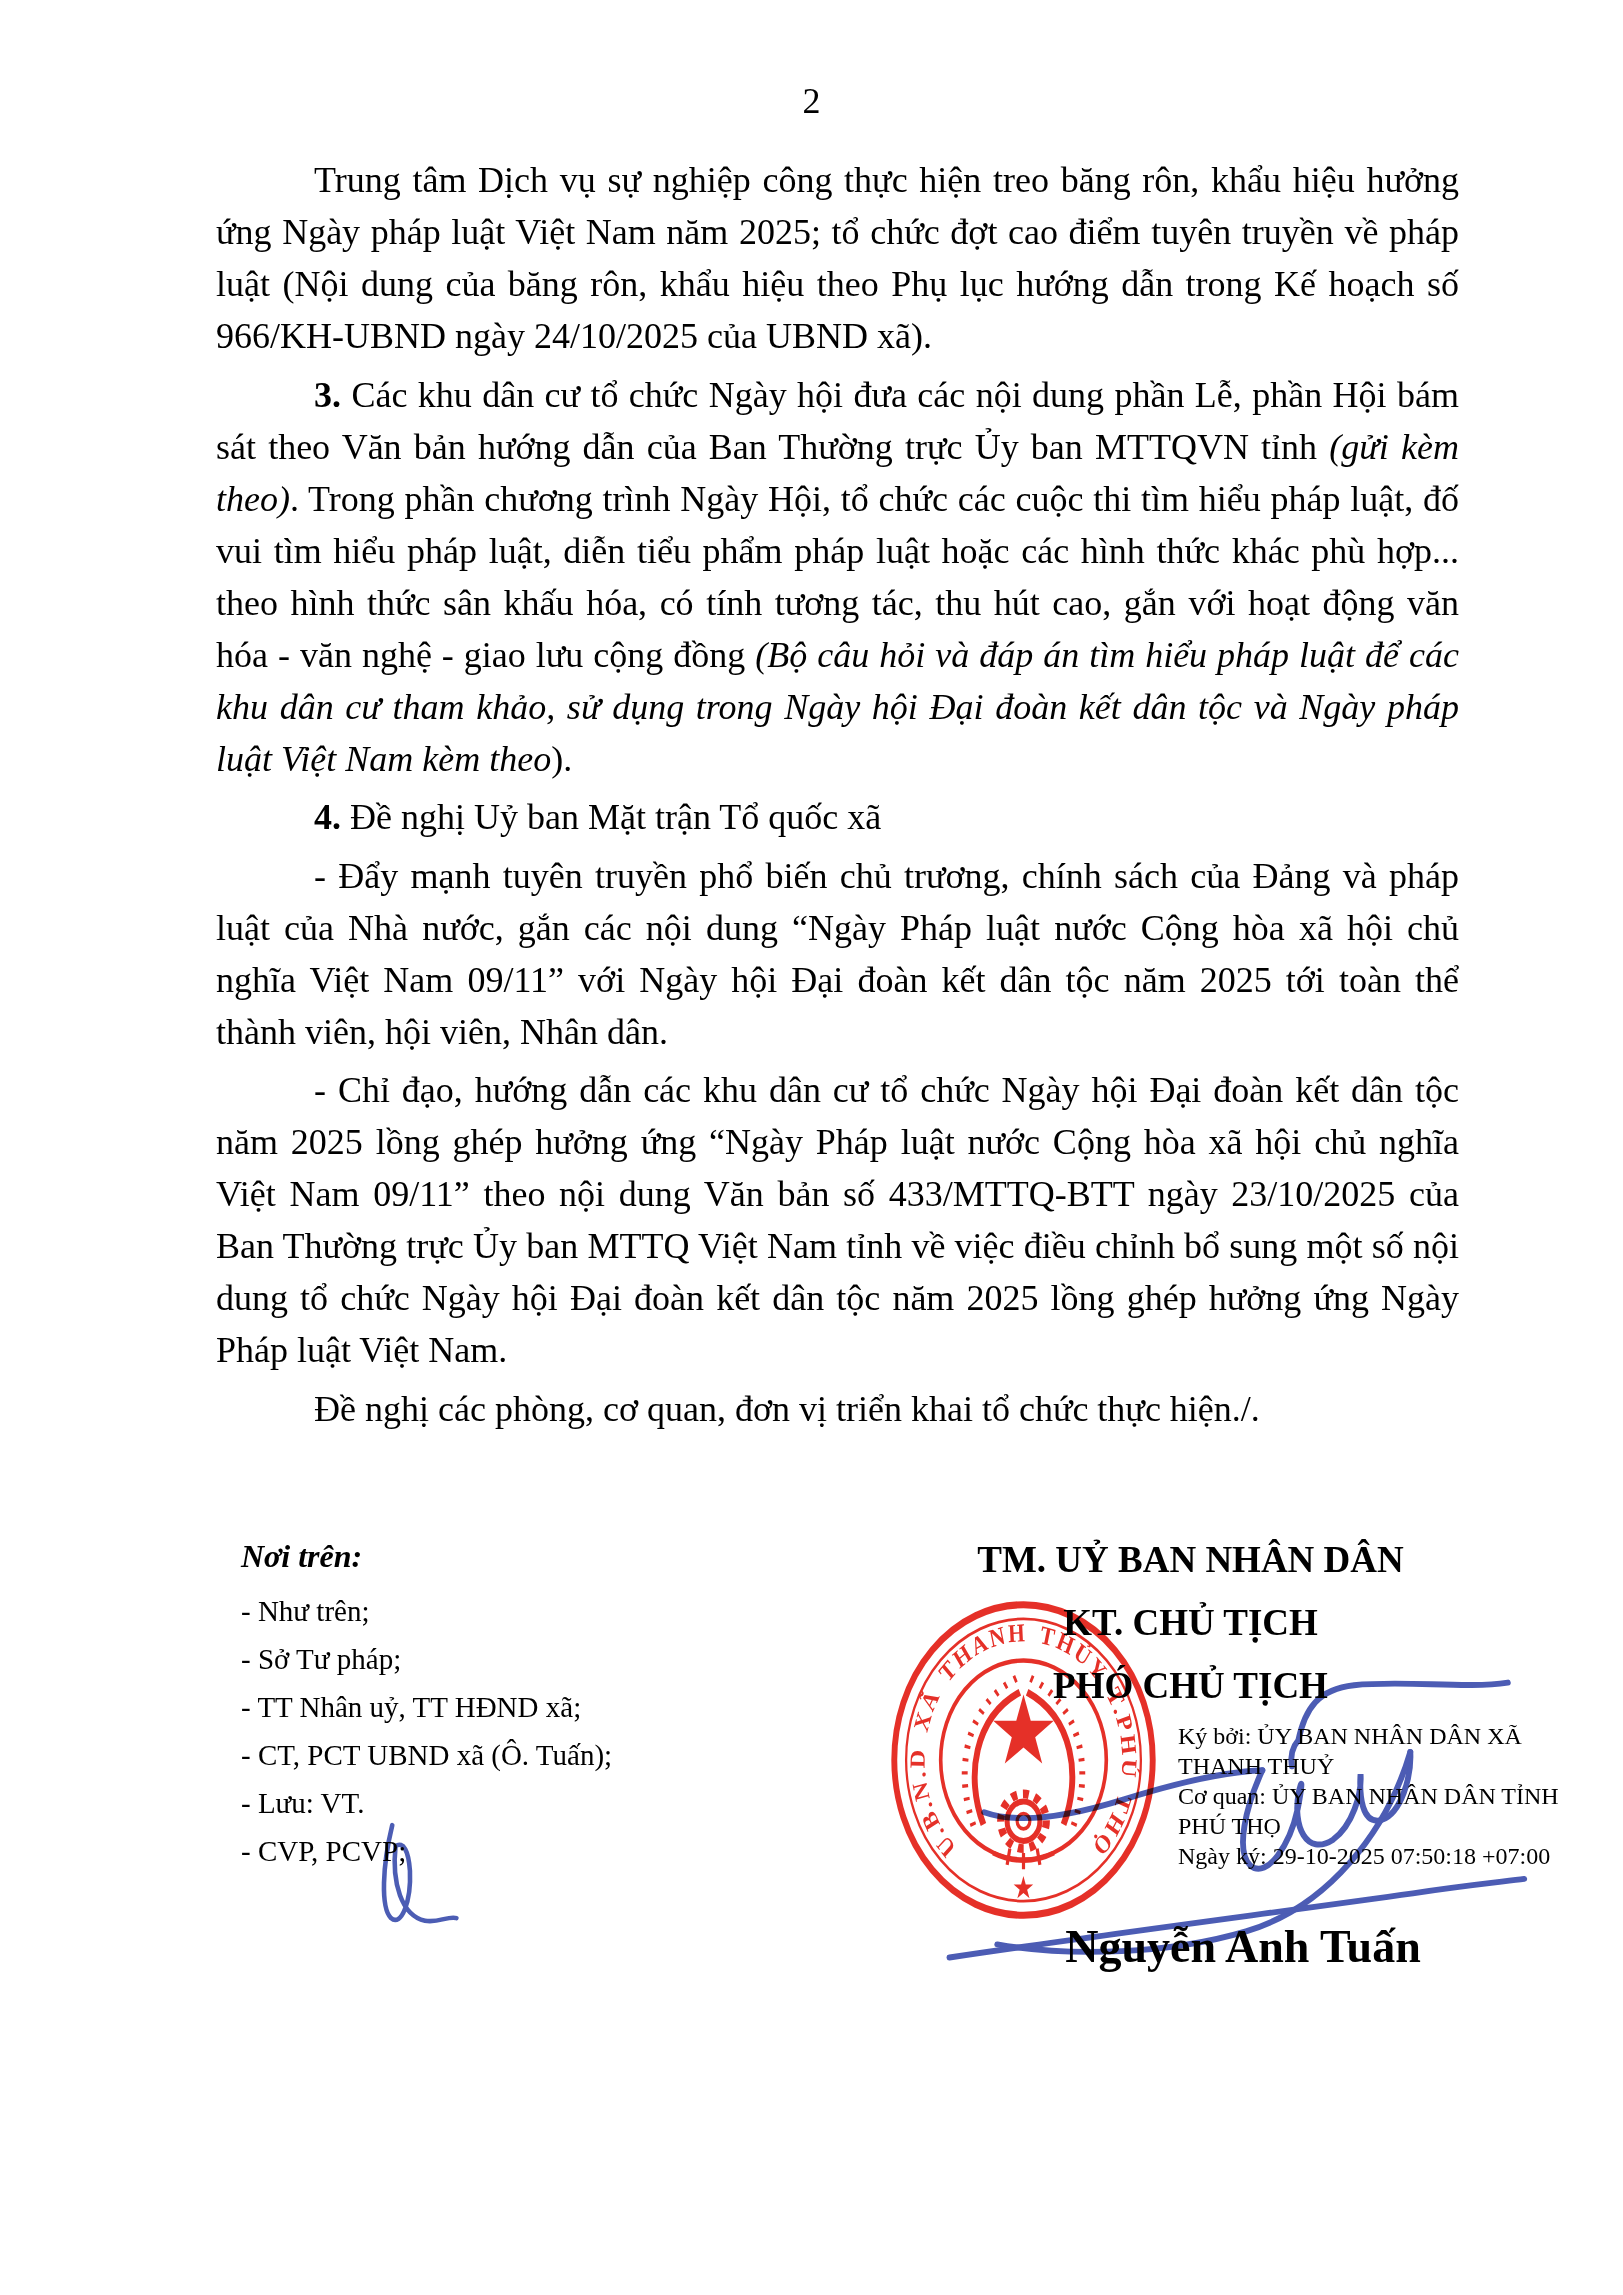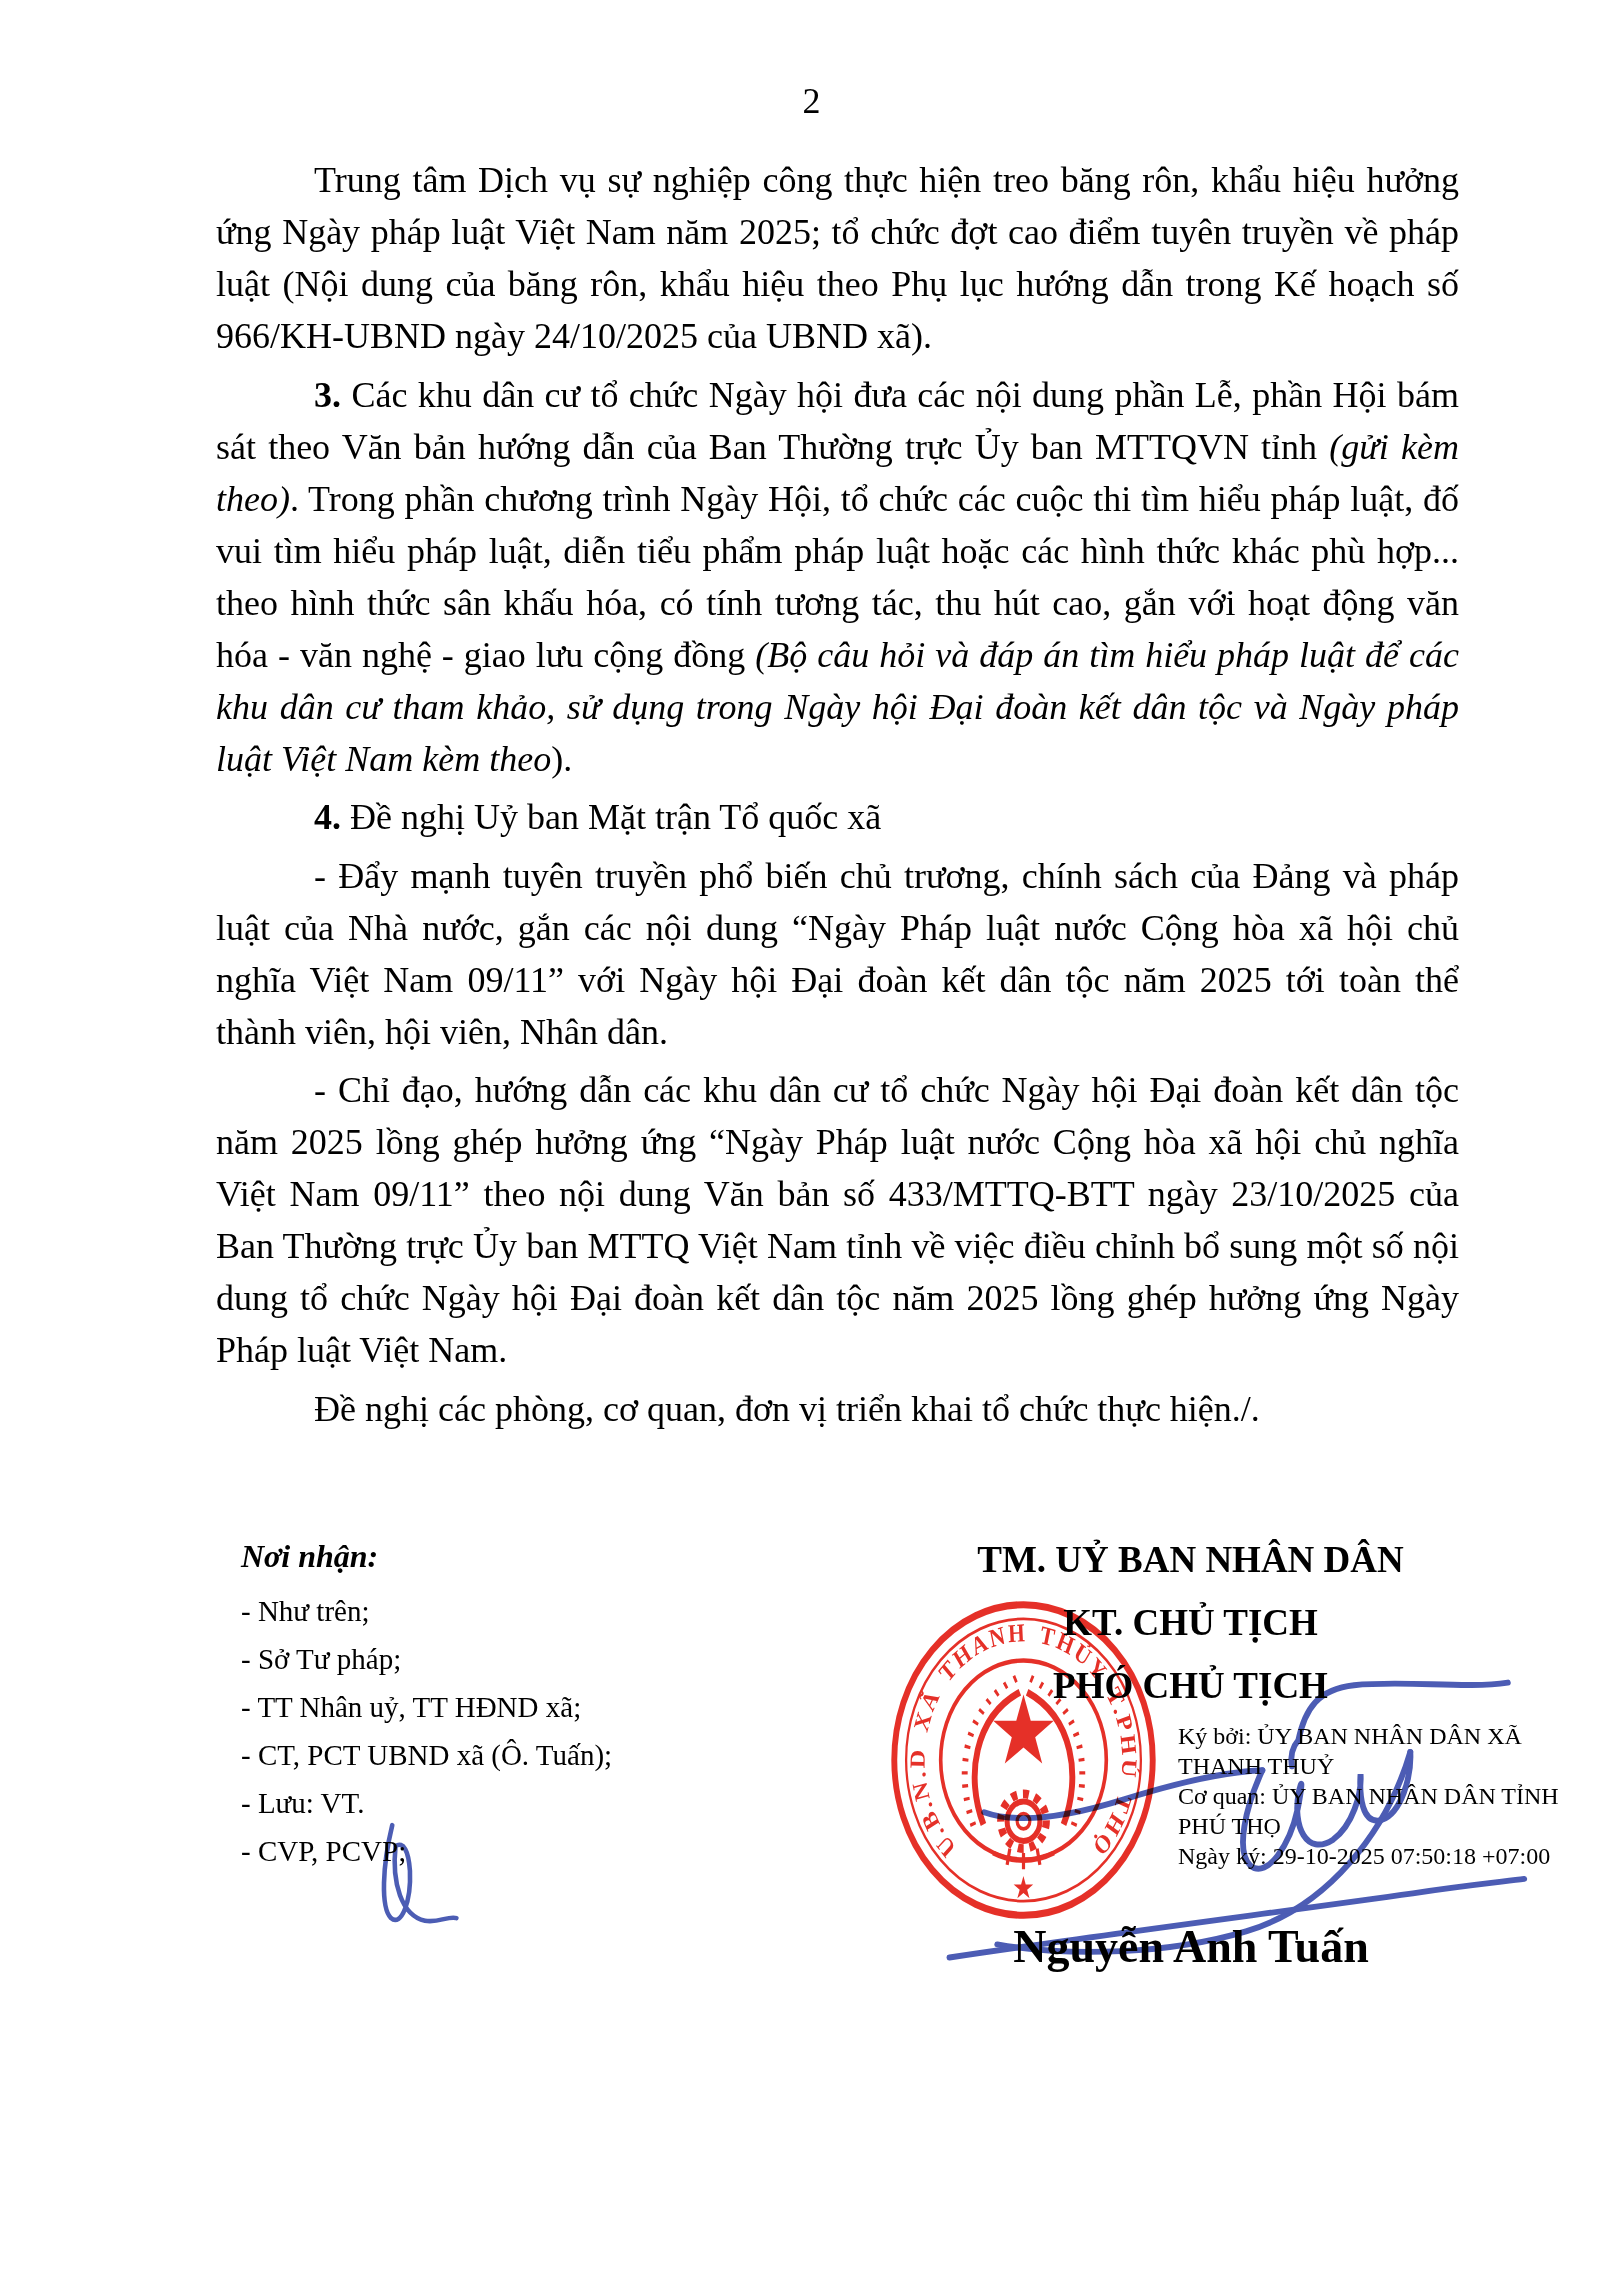--- a/index.html
+++ b/index.html
@@ -24,21 +24,21 @@
     position:absolute;left:241px;top:1532px;font-size:29px;line-height:48px;
   }
   .recipients-heading{
     font-size:32px;font-weight:bold;font-style:italic;margin-bottom:6.5px;
   }
   .sign-block{
     position:absolute;left:909px;top:1528px;width:563px;text-align:center;
     font-weight:bold;font-size:37px;line-height:63px;
   }
   .signer-name{
-    position:absolute;left:890px;top:1922px;width:602px;text-align:center;
+    position:absolute;left:942px;top:1922px;width:602px;text-align:center;
     font-weight:bold;font-size:46px;line-height:50px;
   }
   .digital-sig{
     position:absolute;left:1178px;top:1721px;font-size:24px;line-height:30px;
     white-space:nowrap;
   }
   .seal-svg{
     position:absolute;left:887px;top:1596px;width:273px;height:328px;
     mix-blend-mode:multiply;opacity:.95;
   }
@@ -58,21 +58,21 @@
   <div class="body-text">
     <p><span>Trung tâm Dịch vụ sự nghiệp công thực hiện treo băng rôn, khẩu hiệu hưởng ứng Ngày pháp luật Việt Nam năm 2025; tổ chức đợt cao điểm tuyên truyền về pháp luật (Nội dung của băng rôn, khẩu hiệu theo Phụ lục hướng dẫn trong Kế hoạch số 966/KH-UBND ngày 24/10/2025 của UBND xã).</span></p>
     <p><b>3.</b><span> Các khu dân cư tổ chức Ngày hội đưa các nội dung phần Lễ, phần Hội bám sát theo Văn bản hướng dẫn của Ban Thường trực Ủy ban MTTQVN tỉnh </span><i>(gửi kèm theo)</i><span>. Trong phần chương trình Ngày Hội, tổ chức các cuộc thi tìm hiểu pháp luật, đố vui tìm hiểu pháp luật, diễn tiểu phẩm pháp luật hoặc các hình thức khác phù hợp... theo hình thức sân khấu hóa, có tính tương tác, thu hút cao, gắn với hoạt động văn hóa - văn nghệ - giao lưu cộng đồng </span><i>(Bộ câu hỏi và đáp án tìm hiểu pháp luật để các khu dân cư tham khảo, sử dụng trong Ngày hội Đại đoàn kết dân tộc và Ngày pháp luật Việt Nam kèm theo</i><span>).</span></p>
     <p><b>4.</b><span> Đề nghị Uỷ ban Mặt trận Tổ quốc xã</span></p>
     <p><span>- Đẩy mạnh tuyên truyền phổ biến chủ trương, chính sách của Đảng và pháp luật của Nhà nước, gắn các nội dung “Ngày Pháp luật nước Cộng hòa xã hội chủ nghĩa Việt Nam 09/11” với Ngày hội Đại đoàn kết dân tộc năm 2025 tới toàn thể thành viên, hội viên, Nhân dân.</span></p>
     <p><span>- Chỉ đạo, hướng dẫn các khu dân cư tổ chức Ngày hội Đại đoàn kết dân tộc năm 2025 lồng ghép hưởng ứng “Ngày Pháp luật nước Cộng hòa xã hội chủ nghĩa Việt Nam 09/11” theo nội dung Văn bản số 433/MTTQ-BTT ngày 23/10/2025 của Ban Thường trực Ủy ban MTTQ Việt Nam tỉnh về việc điều chỉnh bổ sung một số nội dung tổ chức Ngày hội Đại đoàn kết dân tộc năm 2025 lồng ghép hưởng ứng Ngày Pháp luật Việt Nam.</span></p>
     <p><span>Đề nghị các phòng, cơ quan, đơn vị triển khai tổ chức thực hiện./.</span></p>
   </div>
 
   <div class="recipients">
-    <div class="recipients-heading">Nơi nhận:</div>
+    <div class="recipients-heading">Nơi trên:</div>
     <div>- Như trên;</div>
     <div>- Sở Tư pháp;</div>
     <div>- TT Nhân uỷ, TT HĐND xã;</div>
     <div>- CT, PCT UBND xã (Ô. Tuấn);</div>
     <div>- Lưu: VT.</div>
     <div>- CVP, PCVP;</div>
   </div>
 
   <div class="sign-block">
     <div>TM. UỶ BAN NHÂN DÂN</div>

